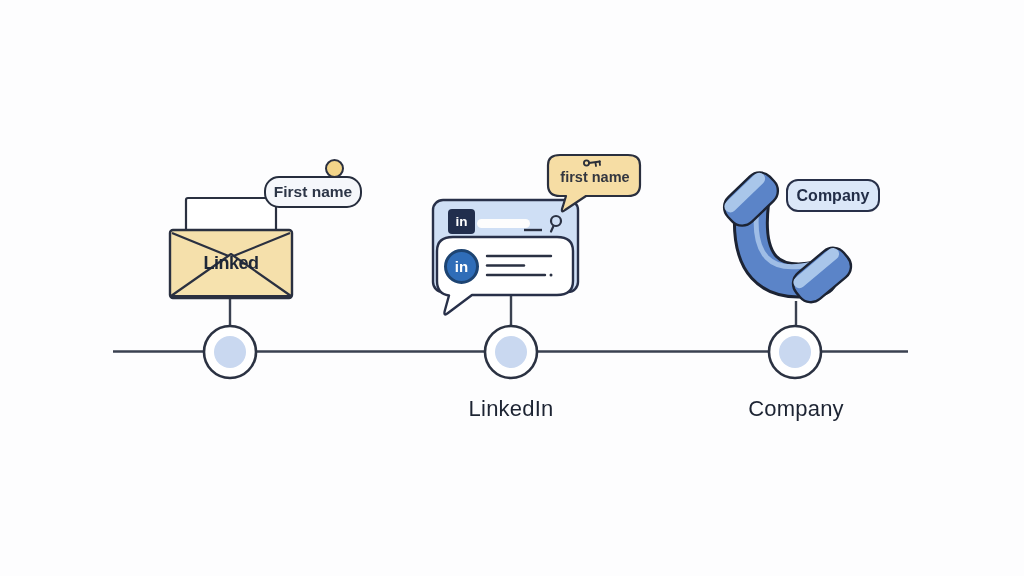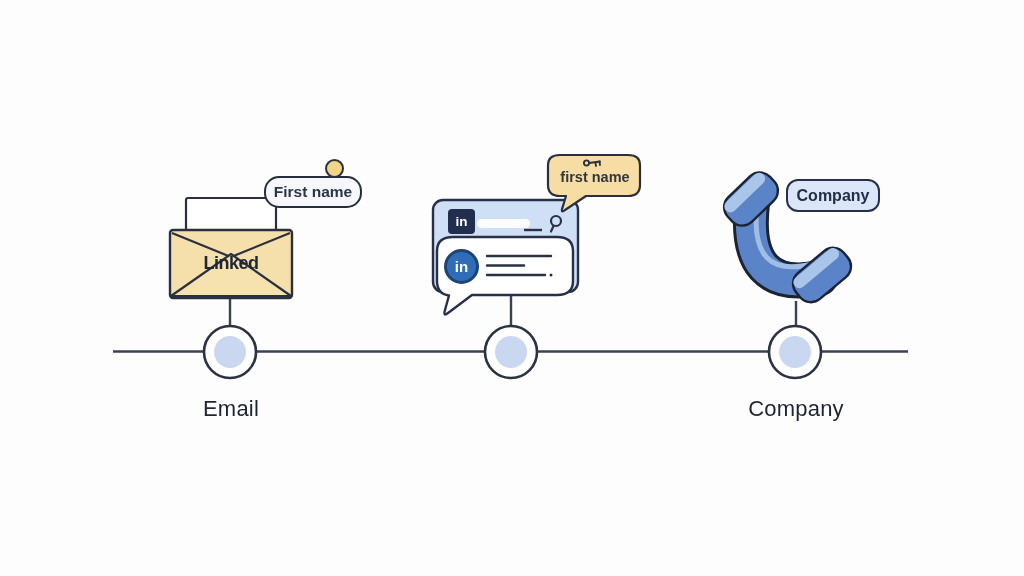--- a/index.html
+++ b/index.html
@@ -167,16 +167,16 @@
     <span>in</span>
   </div>
   <div class="li-badge">
     <span>in</span>
   </div>
 
   <div class="tag-chip chip-company">
     <span>Company</span>
   </div>
 
-  <div class="node-label lbl-email">Email</div>
+  <div class="node-label lbl-linkedin">LinkedIn</div>
   <div class="node-label lbl-company">Company</div>
 
 </div>
 
 </body></html>

